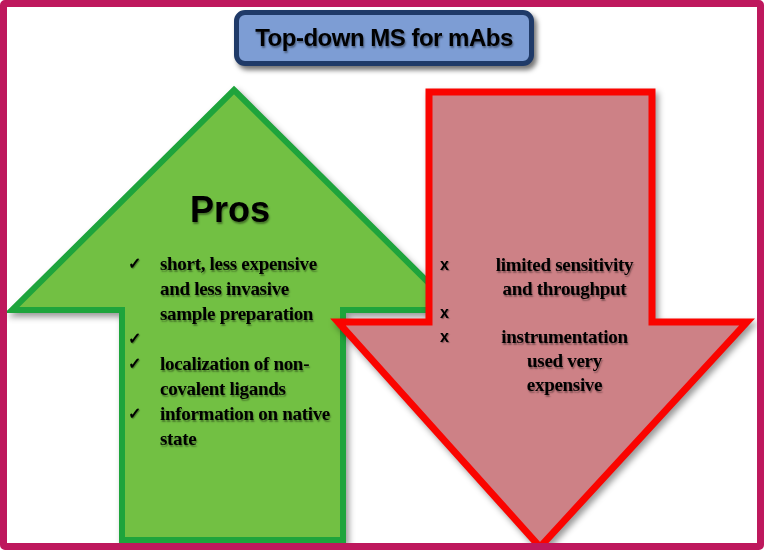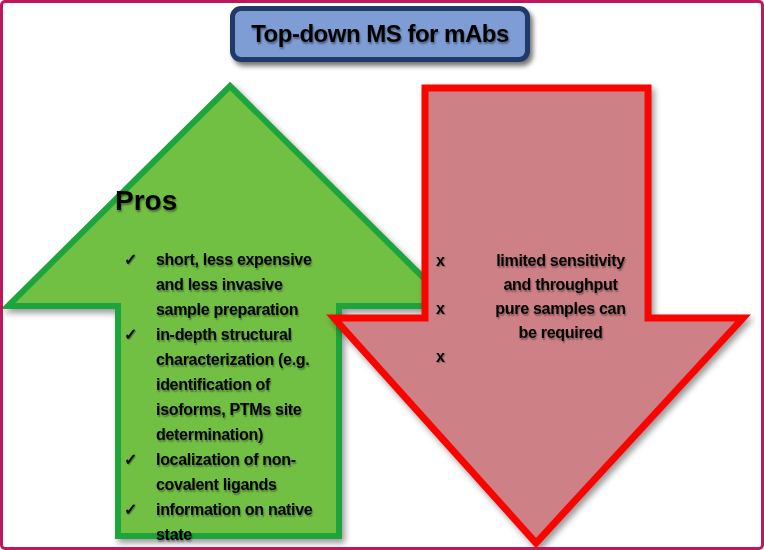--- a/index.html
+++ b/index.html
@@ -1,21 +1,21 @@
 <!DOCTYPE html>
 <html><head>
 <meta charset="utf-8">
 <style>
   html,body{margin:0;padding:0;background:#ffffff;}
   .canvas{
     position:relative;
     width:764px;height:550px;
     box-sizing:border-box;
     background:#ffffff;
-    border:3px solid #be185d;
+    border:7px solid #be185d;
     border-radius:5px;
     overflow:hidden;
     font-family:"Liberation Sans", sans-serif;
     font-weight:700;
     color:#000000;
   }
   svg.arrows{position:absolute;left:0;top:0;width:764px;height:550px;}
   .green-arrow{
     fill:#72C043;stroke:#1EA43C;stroke-width:6;stroke-linejoin:miter;
     filter:drop-shadow(3px 4px 3px rgba(0,0,0,0.40));
@@ -33,43 +33,44 @@
     display:flex;align-items:center;justify-content:center;
     box-shadow:3px 4px 5px rgba(0,0,0,0.55);
   }
   .title-box .title-text{
     font-size:24px;letter-spacing:-0.5px;
     text-shadow:1px 2px 2px rgba(0,0,0,0.40);
     white-space:nowrap;
   }
   .col-heading{
     position:absolute;
-    font-size:28px;text-align:left;
+    font-size:36px;text-align:center;
     text-shadow:1px 2px 2px rgba(0,0,0,0.40);
   }
   #pros-heading{left:112px;top:182px;width:222px;}
   #cons-heading{left:420px;top:185px;width:224px;}
   .bullet-list{position:absolute;display:flex;flex-direction:column;}
   #pros-list{left:116px;top:244px;width:222px;}
   #cons-list{left:428px;top:246px;width:222px;}
   .bullet-row{display:flex;align-items:flex-start;}
   .bullet-marker{
     flex:0 0 37px;
     font-size:16px;
     padding-left:5px;
     box-sizing:border-box;
     text-shadow:1px 1px 1px rgba(0,0,0,0.35);
   }
   #pros-list .bullet-marker{line-height:25px;}
   #cons-list .bullet-marker{line-height:24px;}
   .bullet-text{
     flex:1;
-    font-size:16px;letter-spacing:-0.3px;
+    font-size:19px;letter-spacing:-0.3px;
     white-space:pre-line;
     text-shadow:1px 1.5px 1.5px rgba(0,0,0,0.35);
+    font-family:Liberation Serif, serif;
   }
   #pros-list .bullet-text{line-height:25px;}
   #cons-list .bullet-text{line-height:24px;text-align:center;}
 </style>
 </head>
 <body>
 
 <div class="canvas">
 
   <svg class="arrows" viewBox="0 0 764 550" aria-hidden="true">
@@ -85,25 +86,20 @@
 
   <div class="bullet-list" id="pros-list">
     <div class="bullet-row">
       <span class="bullet-marker">✓</span>
       <span class="bullet-text">short, less expensive
 and less invasive
 sample preparation</span>
     </div>
     <div class="bullet-row">
       <span class="bullet-marker">✓</span>
-      <span class="bullet-text">in-depth structural
-characterization (e.g.
-identification of
-isoforms, PTMs site
-determination)</span>
     </div>
     <div class="bullet-row">
       <span class="bullet-marker">✓</span>
       <span class="bullet-text">localization of non-
 covalent ligands</span>
     </div>
     <div class="bullet-row">
       <span class="bullet-marker">✓</span>
       <span class="bullet-text">information on native
 state</span>
@@ -111,21 +107,22 @@
   </div>
 
   <div class="bullet-list" id="cons-list">
     <div class="bullet-row">
       <span class="bullet-marker">x</span>
       <span class="bullet-text">limited sensitivity
 and throughput</span>
     </div>
     <div class="bullet-row">
       <span class="bullet-marker">x</span>
-      <span class="bullet-text">pure samples can
-be required</span>
     </div>
     <div class="bullet-row">
       <span class="bullet-marker">x</span>
+      <span class="bullet-text">instrumentation
+used very
+expensive</span>
     </div>
   </div>
 
 </div>
 
 </body></html>

